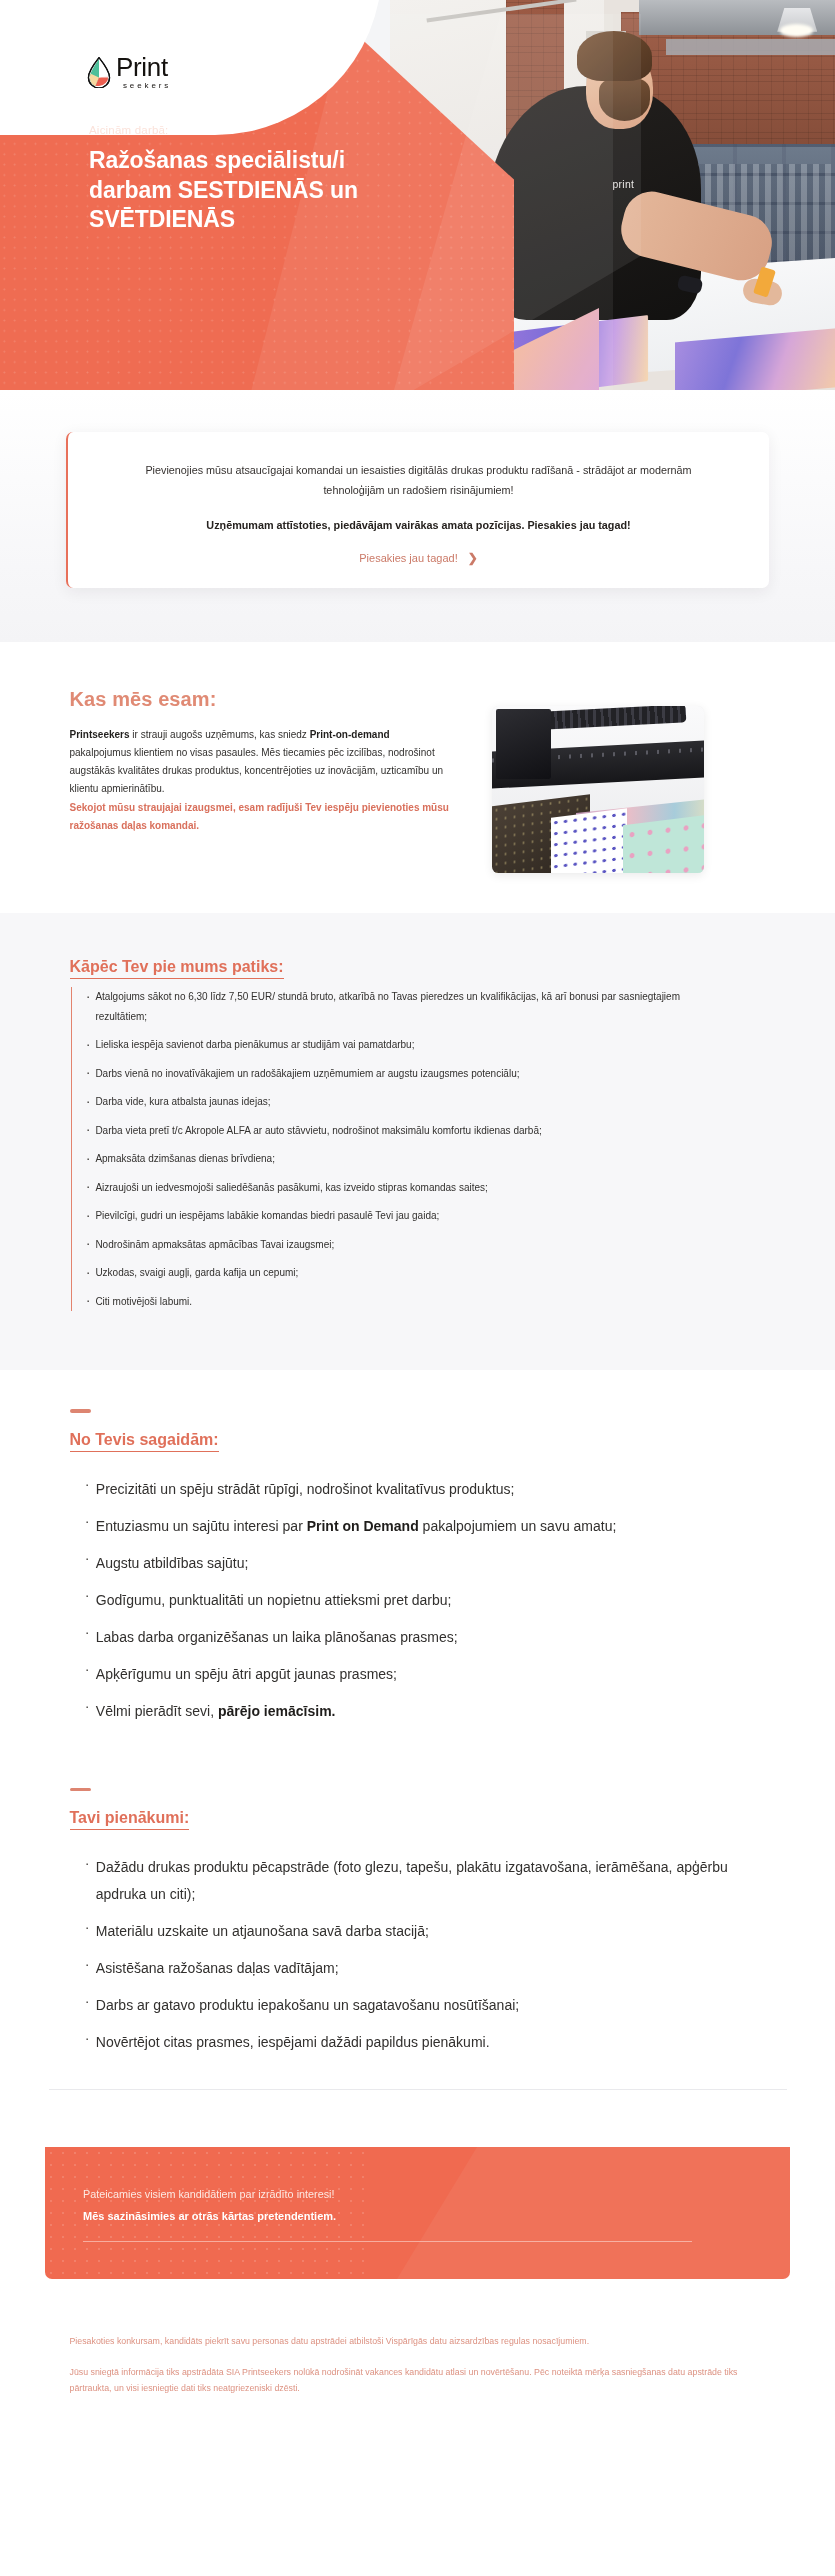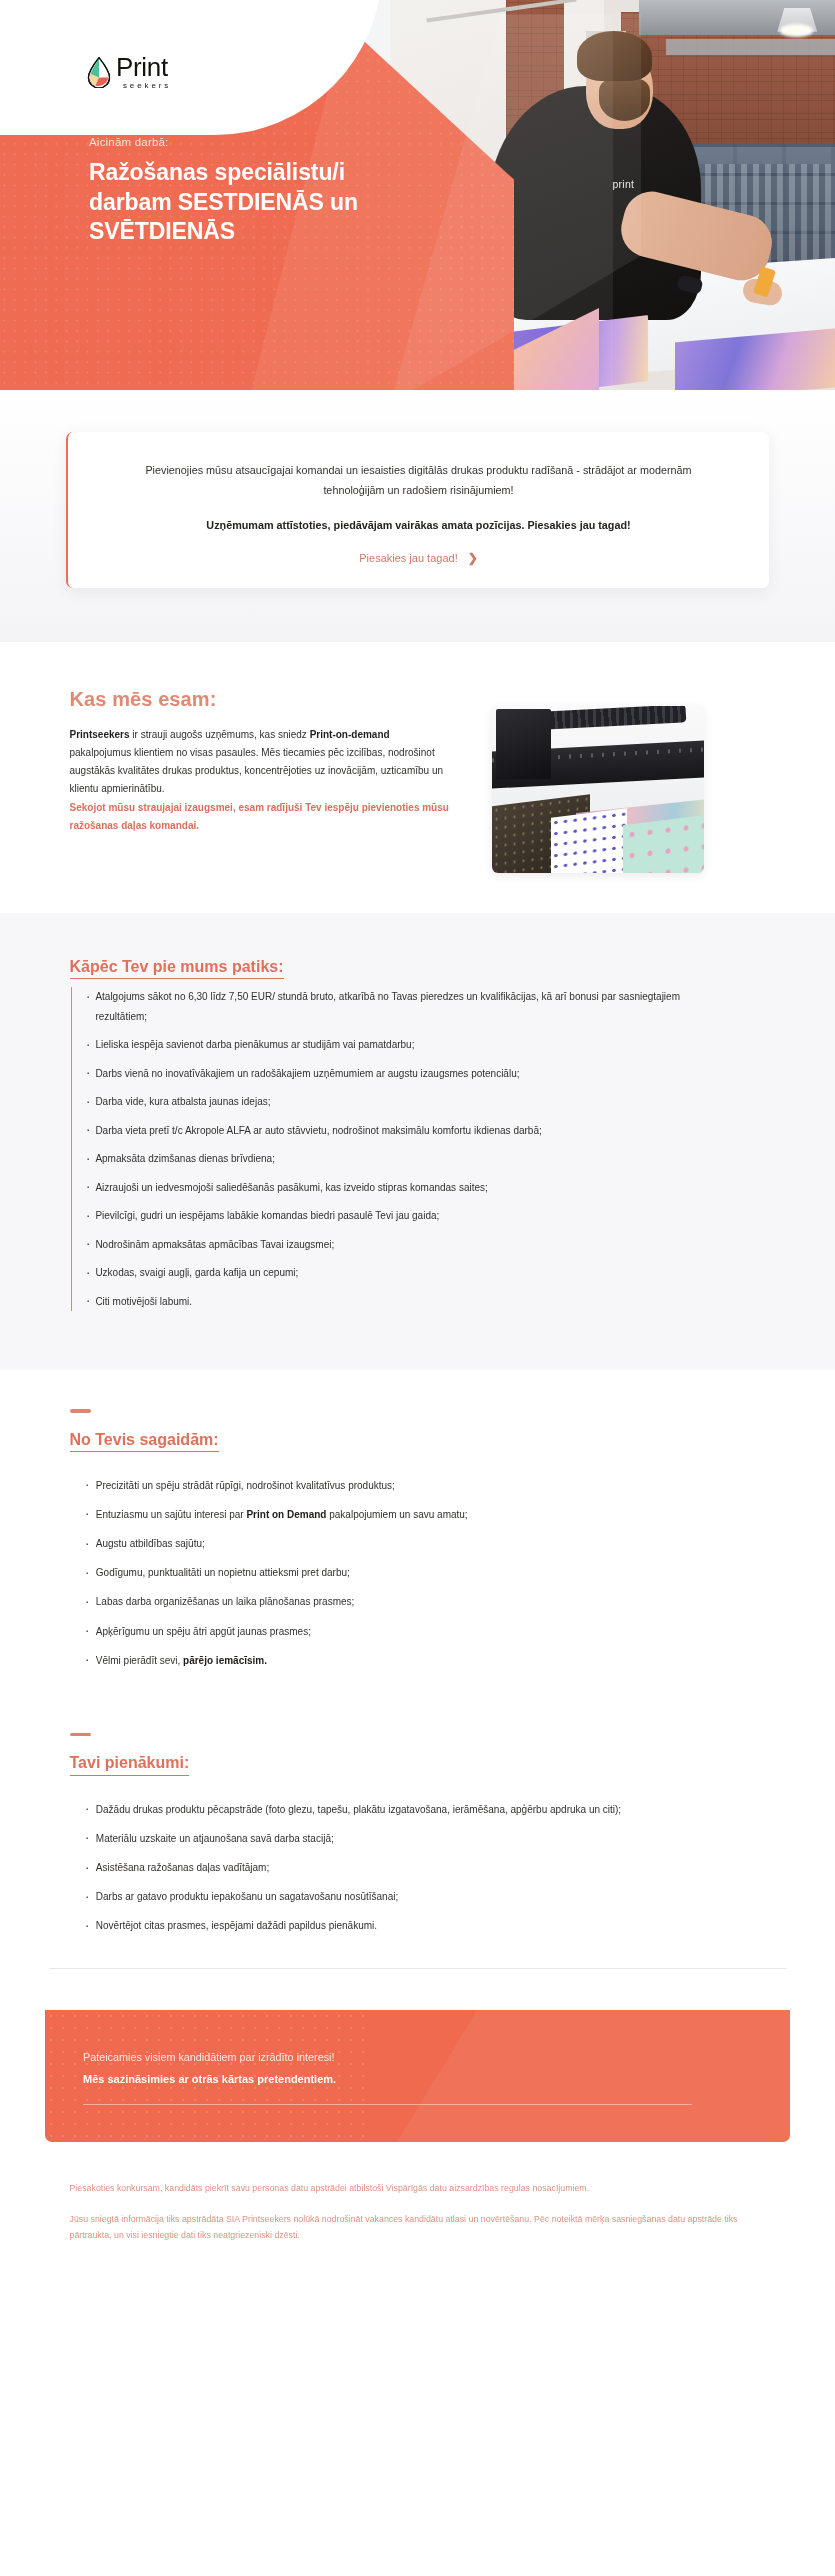--- a/index.html
+++ b/index.html
@@ -225,21 +225,21 @@
     position: absolute;
     left: 390px; bottom: -21px;
     width: 209px; height: 132px;
     background: linear-gradient(120deg,#f7cf8f,#f2b7a2 60%,#dca4d8);
     clip-path: polygon(0 100%, 100% 22%, 100% 100%);
     z-index: 1;
   }
 
   .hero-copy {
     position: absolute;
-    left: 89px; top: 136px;
+    left: 89px; top: 124px;
     width: 327px;
     z-index: 5;
   }
   .hero-eyebrow {
     color: #fbe2da;
     font-size: 11.5px;
     letter-spacing: 0.2px;
     margin-bottom: 9.7px;
   }
   .hero-title {
@@ -442,21 +442,21 @@
   
   .plain {
     background: #ffffff;
     padding: 39px 0 14px;
   }
   .plain .wrap { padding-left: 21px; }
   .plain-title { margin-bottom: 24px; }
   .plain-list { list-style: none; padding-left: 15.3px; }
   .plain-list li {
     position: relative;
-    font-size: 10px;
+    font-size: 14px;
     line-height: 1.95;
     color: #32302e;
     padding-left: 11px;
     margin-bottom: 9.7px;
     max-width: 668px;
   }
   .plain-list li::before {
     content: "·";
     position: absolute; left: 0; top: -1.4px;
     font-size: 14.6px; color: #4a4744; line-height: 1.5;
@@ -467,21 +467,21 @@
     width: 738px; height: 0.7px;
     margin: 32px auto 0;
     background: #e9e9ec;
   }
 
   
   .thanks-band { background: #ffffff; padding: 28px 0 0; }
   .thanks {
     position: relative;
     width: 745px;
-    margin: 0 auto;
+    margin: 16px auto;
     height: 132px;
     background: #f06a50;
     border-radius: 0 0 7px 7px;
     overflow: hidden;
     padding: 38px 38px 0;
   }
   .thanks::before {
     content: "";
     position: absolute; left: 0; top: 0; width: 44%; height: 100%;
     background-image: radial-gradient(circle, rgba(255,255,255,.15) 1.1px, transparent 1.4px);

